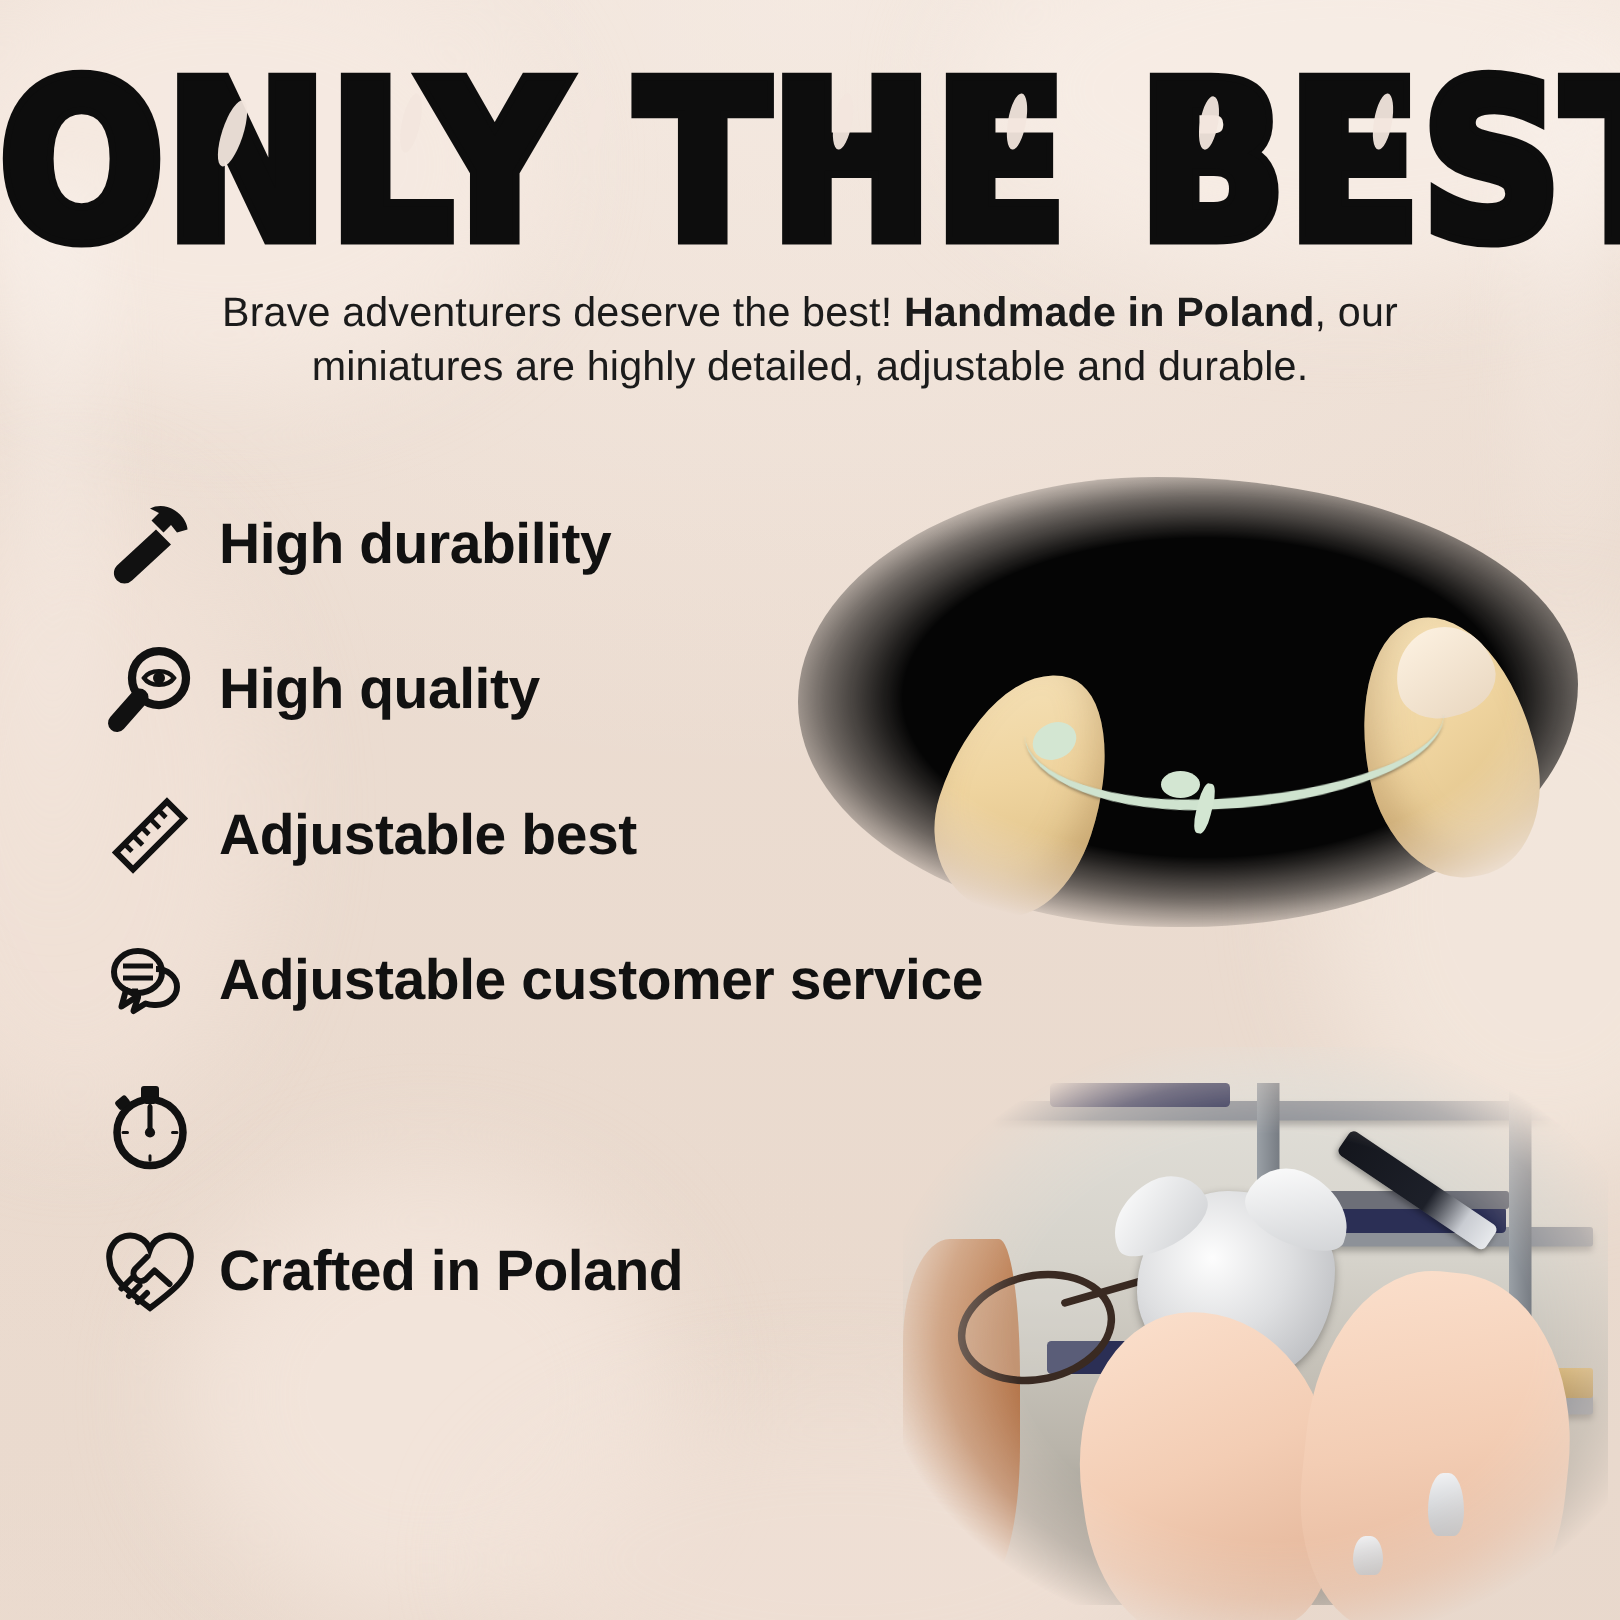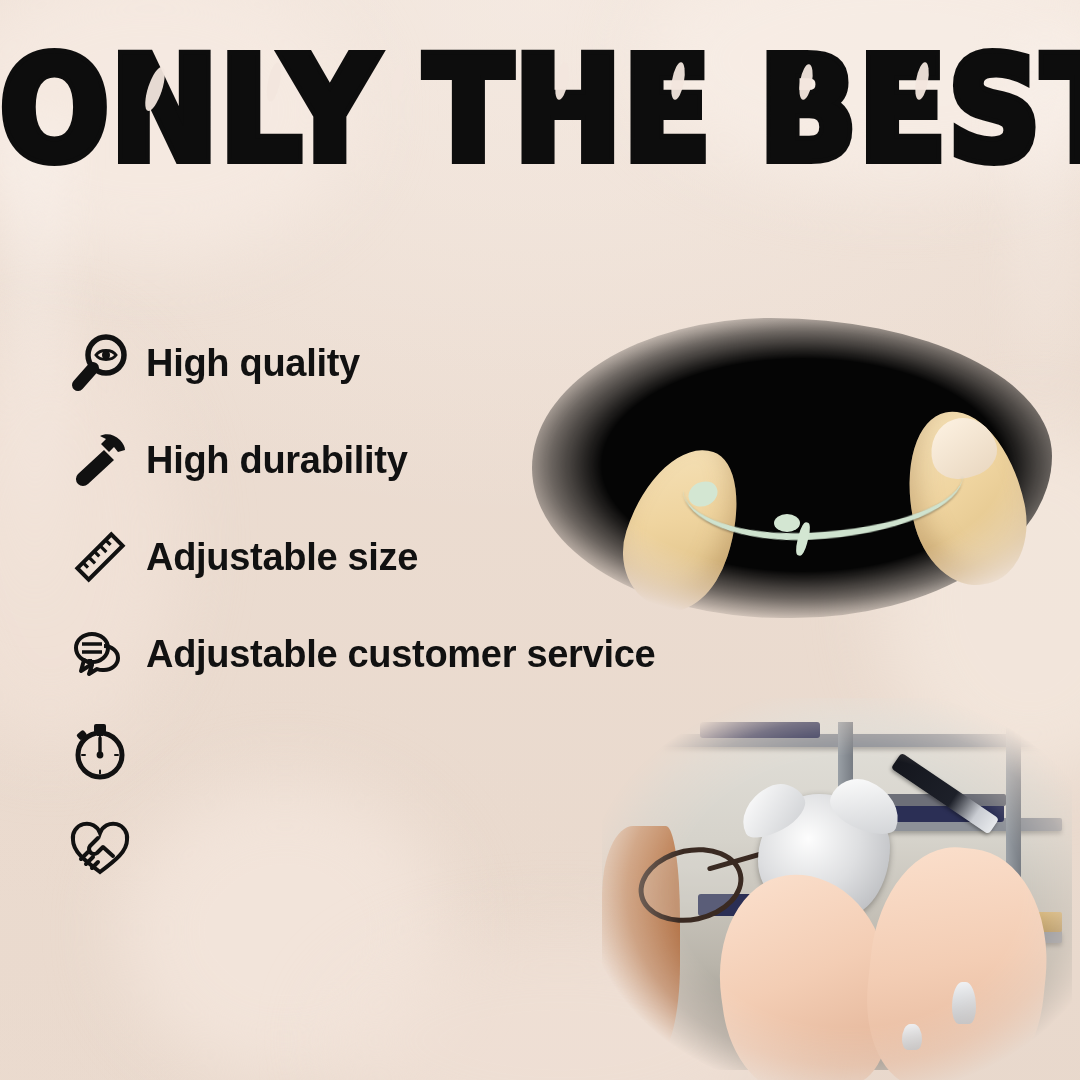--- a/index.html
+++ b/index.html
@@ -188,55 +188,60 @@
     <div class="title">ONLY THE BEST</div>
     <div class="gloss" style="left:148px;top:66px;width:14px;height:46px;transform:rotate(18deg);"></div>
     <div class="gloss" style="left:268px;top:62px;width:12px;height:40px;transform:rotate(12deg);"></div>
     <div class="gloss" style="left:392px;top:64px;width:11px;height:36px;transform:rotate(10deg);"></div>
     <div class="gloss" style="left:556px;top:62px;width:12px;height:38px;transform:rotate(10deg);"></div>
     <div class="gloss" style="left:672px;top:62px;width:12px;height:38px;transform:rotate(10deg);"></div>
     <div class="gloss" style="left:800px;top:64px;width:12px;height:36px;transform:rotate(10deg);"></div>
     <div class="gloss" style="left:916px;top:62px;width:12px;height:38px;transform:rotate(10deg);"></div>
   </div>
 
+  <div class="subtitle">
+    <span>Brave adventurers deserve the best!</span>
+    <b>Handmade in Poland</b><span>,</span>
+    <span>our miniatures are highly detailed, adjustable and durable.</span>
+  </div>
 
   <div class="features">
+
+    <div class="feature">
+      <span class="ico">
+        <svg width="64" height="64" viewBox="0 0 64 64">
+          <path d="M32 8c6-3 14-2 20 4 3 3 5 7 5 10l-7 2-4-5-5 5-8-8 5-5-6-3z" fill="#111"></path>
+          <path d="M36 22 L46 32 L20 56 a7 7 0 0 1-10-10z" fill="#111"></path>
+        </svg>
+      </span>
+      <span class="lbl">High durability</span>
+    </div>
 
     <div class="feature">
       <span class="ico">
         <svg width="64" height="64" viewBox="0 0 64 64">
           <circle cx="38" cy="24" r="18" fill="none" stroke="#111" stroke-width="5.5"></circle>
           <path d="M25 37 L10 54" stroke="#111" stroke-width="12" stroke-linecap="round"></path>
           <path d="M28 24c4-6 16-6 20 0-4 6-16 6-20 0z" fill="none" stroke="#111" stroke-width="3"></path>
           <circle cx="38" cy="24" r="4" fill="#111"></circle>
         </svg>
       </span>
       <span class="lbl">High quality</span>
     </div>
 
     <div class="feature">
       <span class="ico">
         <svg width="64" height="64" viewBox="0 0 64 64">
-          <path d="M32 8c6-3 14-2 20 4 3 3 5 7 5 10l-7 2-4-5-5 5-8-8 5-5-6-3z" fill="#111"></path>
-          <path d="M36 22 L46 32 L20 56 a7 7 0 0 1-10-10z" fill="#111"></path>
-        </svg>
-      </span>
-      <span class="lbl">High durability</span>
-    </div>
-
-    <div class="feature">
-      <span class="ico">
-        <svg width="64" height="64" viewBox="0 0 64 64">
           <g transform="rotate(-45 32 32)">
             <rect x="8" y="24" width="48" height="16" fill="none" stroke="#111" stroke-width="4"></rect>
             <path d="M16 24v7M24 24v9M32 24v7M40 24v9M48 24v7" stroke="#111" stroke-width="3.2"></path>
           </g>
         </svg>
       </span>
-      <span class="lbl">Adjustable size</span>
+      <span class="lbl">Adjustable best</span>
     </div>
 
     <div class="feature">
       <span class="ico">
         <svg width="64" height="64" viewBox="0 0 64 64">
           <path d="M40 26a16 14 0 1 1-32 0 16 14 0 0 1 32 0z" fill="none" stroke="#111" stroke-width="4"></path>
           <path d="M16 38 l-3 11 11-7z" fill="none" stroke="#111" stroke-width="4" stroke-linejoin="round"></path>
           <path d="M14 22h20M14 30h20" stroke="#111" stroke-width="3.4"></path>
           <path d="M36 24a14 12 0 1 1 0 24 16 16 0 0 1-7-1l-8 5 3-9a11 11 0 0 1-2-6" fill="none" stroke="#111" stroke-width="4" stroke-linejoin="round"></path>
         </svg>
@@ -261,20 +266,21 @@
     </div>
 
     <div class="feature">
       <span class="ico">
         <svg width="64" height="64" viewBox="0 0 64 64">
           <path d="M32 56C16 44 5 35 5 24A14 14 0 0 1 32 17 14 14 0 0 1 59 24c0 11-11 20-27 32z" fill="none" stroke="#111" stroke-width="4"></path>
           <path d="M30 22 l-8 8 a5 5 0 0 0 7 7 l6-6 10 9" fill="none" stroke="#111" stroke-width="4" stroke-linejoin="round" stroke-linecap="round"></path>
           <path d="M20 36 l-7 7M25 41 l-7 7M30 46 l-6 6" stroke="#111" stroke-width="4" stroke-linecap="round"></path>
         </svg>
       </span>
+      <span class="lbl">Crafted in Poland</span>
     </div>
 
   </div>
 
   <div class="photo" id="photo-top">
     <div class="torn-top">
       <div class="black-bg"></div>
       <div class="thumb thumb-l"></div>
       <div class="thumb thumb-r"></div>
       <div class="nail nail-r"></div>

